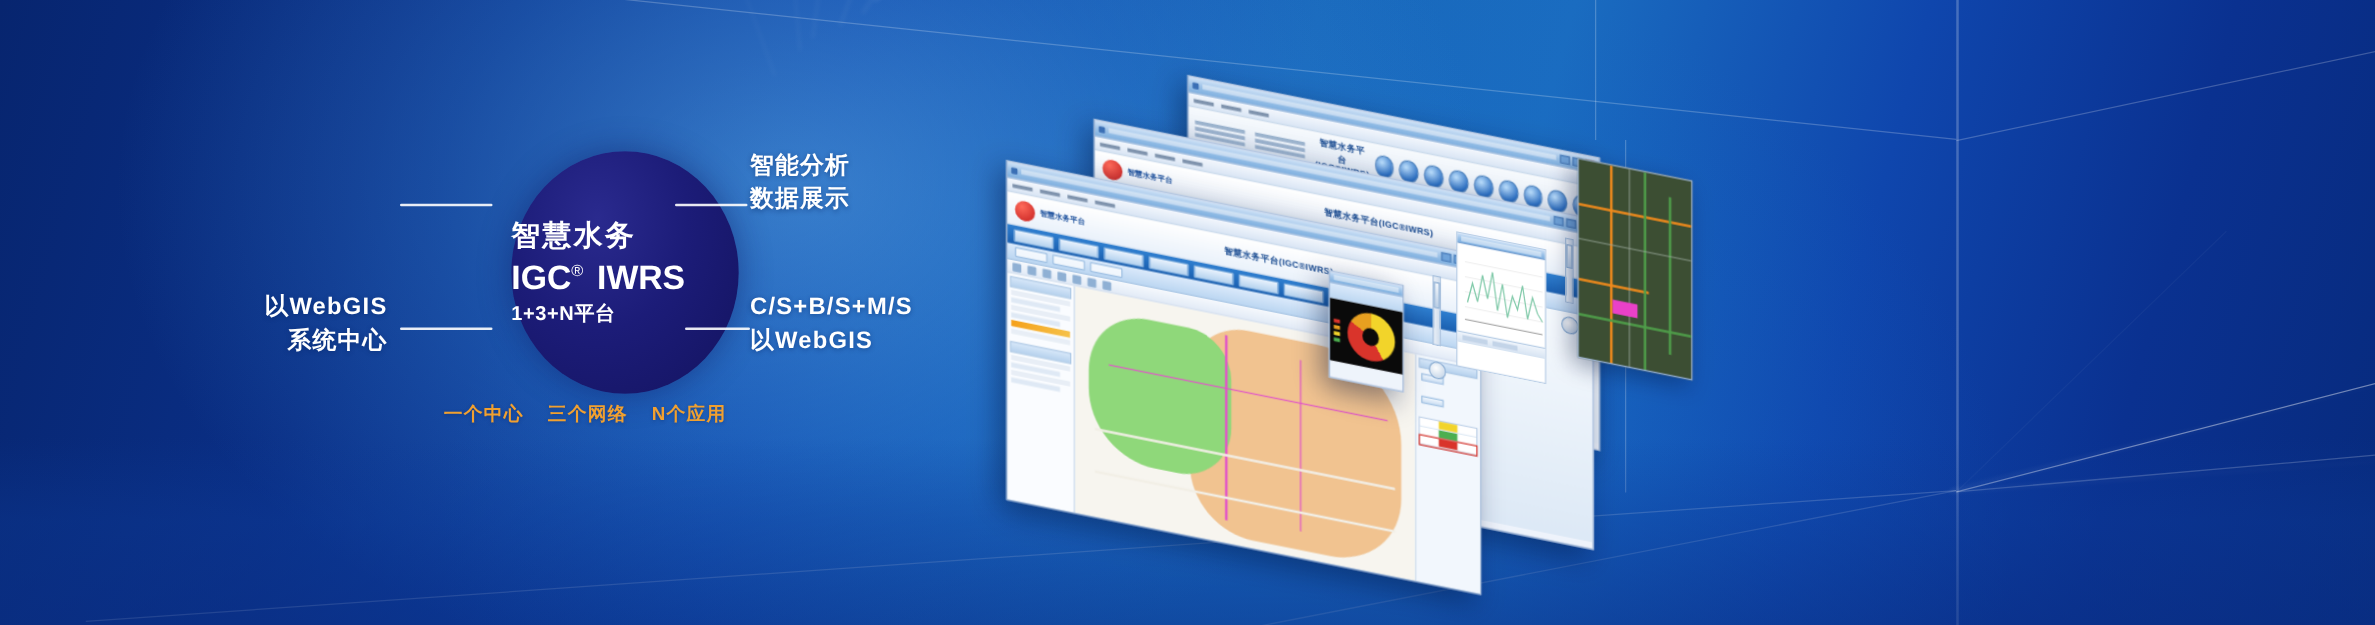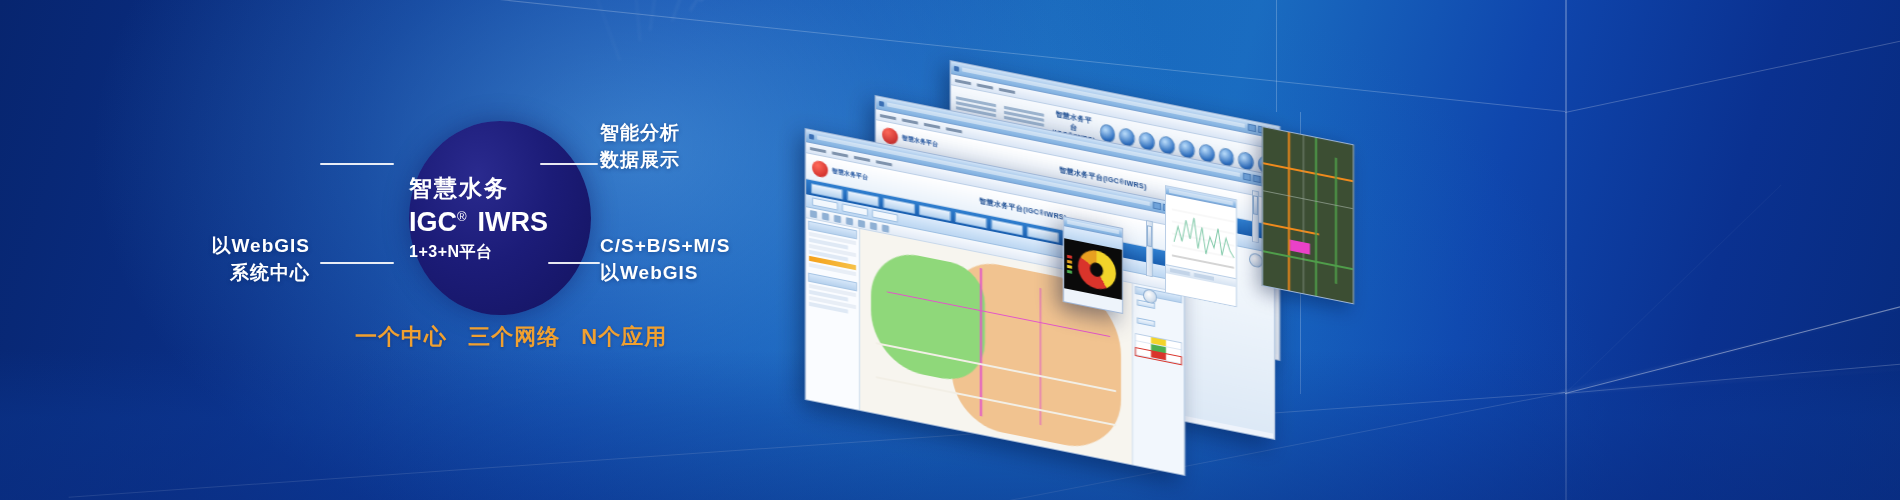--- a/index.html
+++ b/index.html
@@ -48,21 +48,21 @@
   #f-tr{left:600px;top:120px;width:200px;}
   #f-bl{left:150px;top:233px;width:160px;}
   #f-br{left:600px;top:233px;width:220px;}
   .connector{position:absolute;height:2px;background:rgba(255,255,255,.9);border-radius:2px;}
   #c-tl{left:320px;top:163px;width:74px;}
   #c-tr{left:540px;top:163px;width:58px;}
   #c-bl{left:320px;top:262px;width:74px;}
   #c-br{left:548px;top:262px;width:52px;}
 
   
-  #tagline{position:absolute;left:355px;top:322px;color:#f0a030;font-size:22px;
+  #tagline{position:absolute;left:355px;top:322px;color:#f0a030;font-size:15px;
     font-weight:700;letter-spacing:1px;white-space:nowrap;
     text-shadow:0 1px 3px rgba(0,30,90,.35);}
   #tagline span{margin-right:14px;}
 
   
   .winwrap{position:absolute;transform-style:preserve-3d;}
   .win{position:absolute;background:#eef3fb;border:1px solid #9fb6d6;
        box-shadow:-6px 8px 22px rgba(2,18,60,.45);overflow:hidden;}
   .tbar{height:13px;background:linear-gradient(180deg,#cfe2f7,#9cc2e8 55%,#7fb0e0);
         border-bottom:1px solid #7ba3d2;display:flex;align-items:center;padding:0 3px;gap:3px;}

